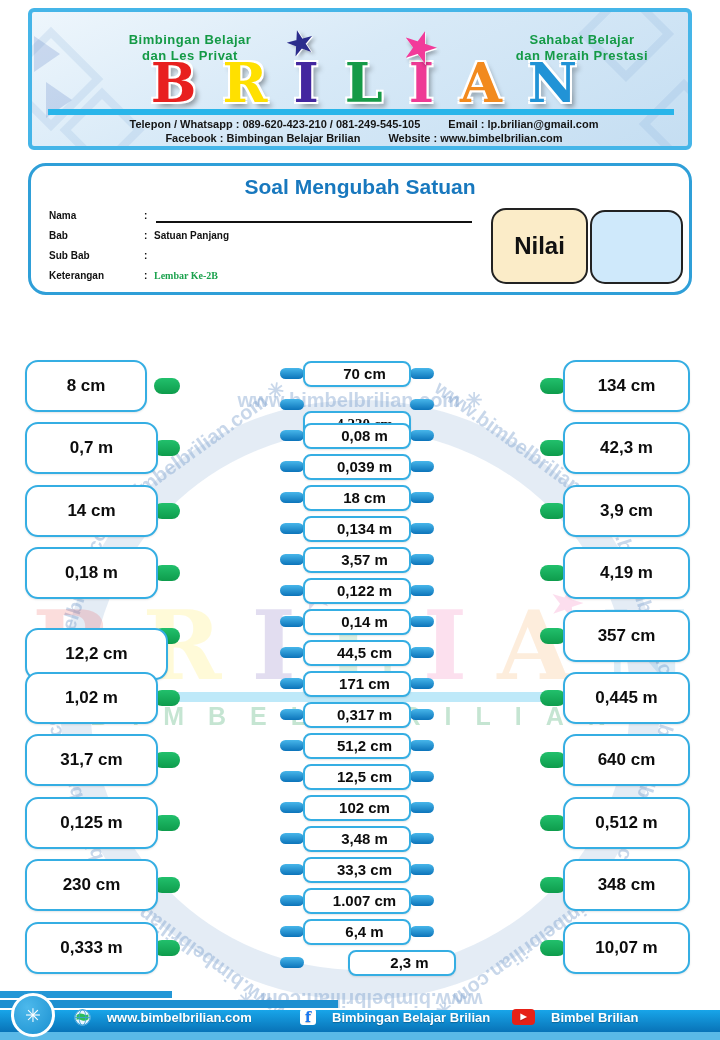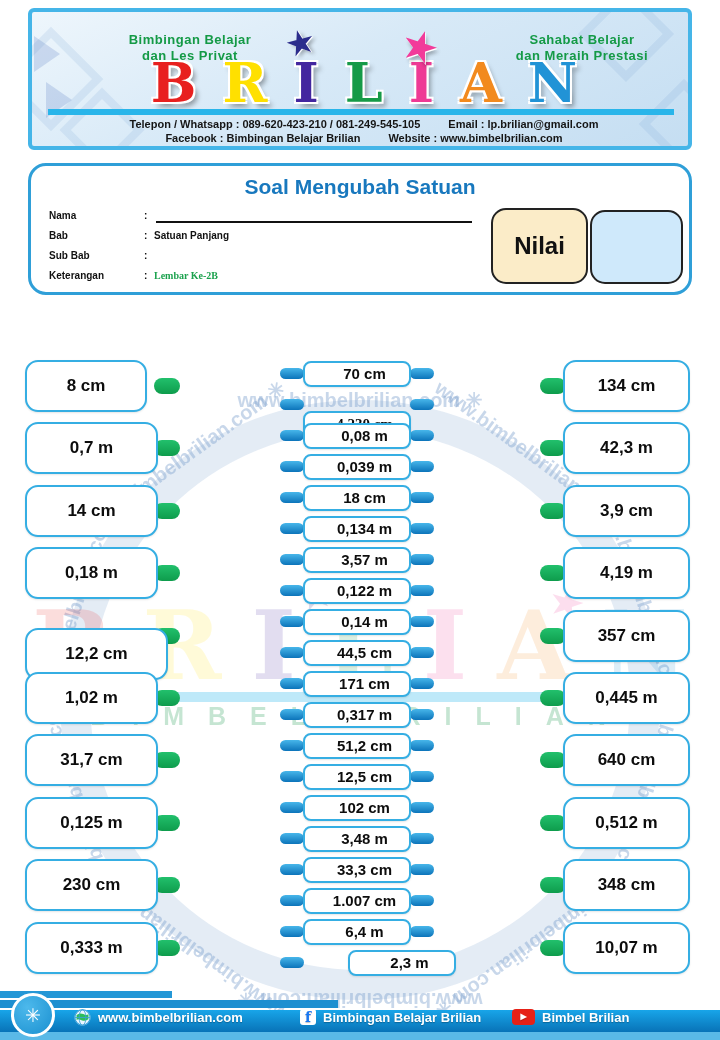--- a/index.html
+++ b/index.html
@@ -80,21 +80,21 @@
   
   .f-stripe1{position:absolute;left:0;top:991px;width:172px;height:7px;background:#2497d6;z-index:2;}
   .f-stripe2{position:absolute;left:0;top:1000px;width:338px;height:8px;background:#1e8fd0;z-index:2;}
   .f-bar{position:absolute;left:0;top:1010px;width:720px;height:22px;z-index:2;
       background:linear-gradient(180deg,#18a5e9 0%,#0d82c6 70%,#0873b8 100%);}
   .f-bottom{position:absolute;left:0;top:1032px;width:720px;height:8px;background:#5ab9e7;z-index:2;}
   .f-badge{position:absolute;left:11px;top:993px;width:44px;height:44px;border-radius:50%;
       background:radial-gradient(circle at 35% 30%,#4db9ec,#1a90d0);border:3px solid #fff;
       box-sizing:border-box;z-index:4;display:flex;align-items:center;justify-content:center;
       color:#fff;font-size:19px;}
-  .f-item{position:absolute;top:1010px;height:14px;display:flex;align-items:center;gap:7px;
+  .f-item{position:absolute;top:1010px;height:14px;display:flex;align-items:center;gap:16px;
       color:#fff;font-weight:bold;font-size:13px;z-index:4;text-shadow:0 1px 1px rgba(0,0,0,0.25);}
   .fb-icon{width:16px;height:16px;border-radius:3px;background:#fff;color:#1877f2;
       font-family:"DejaVu Serif",serif;font-weight:bold;font-size:14px;line-height:16px;
       text-align:center;}
   .yt-icon{width:23px;height:16px;border-radius:4px;background:#e62117;color:#fff;font-size:8px;
       display:flex;align-items:center;justify-content:center;line-height:1;}
 </style>
 </head>
 <body>
 

